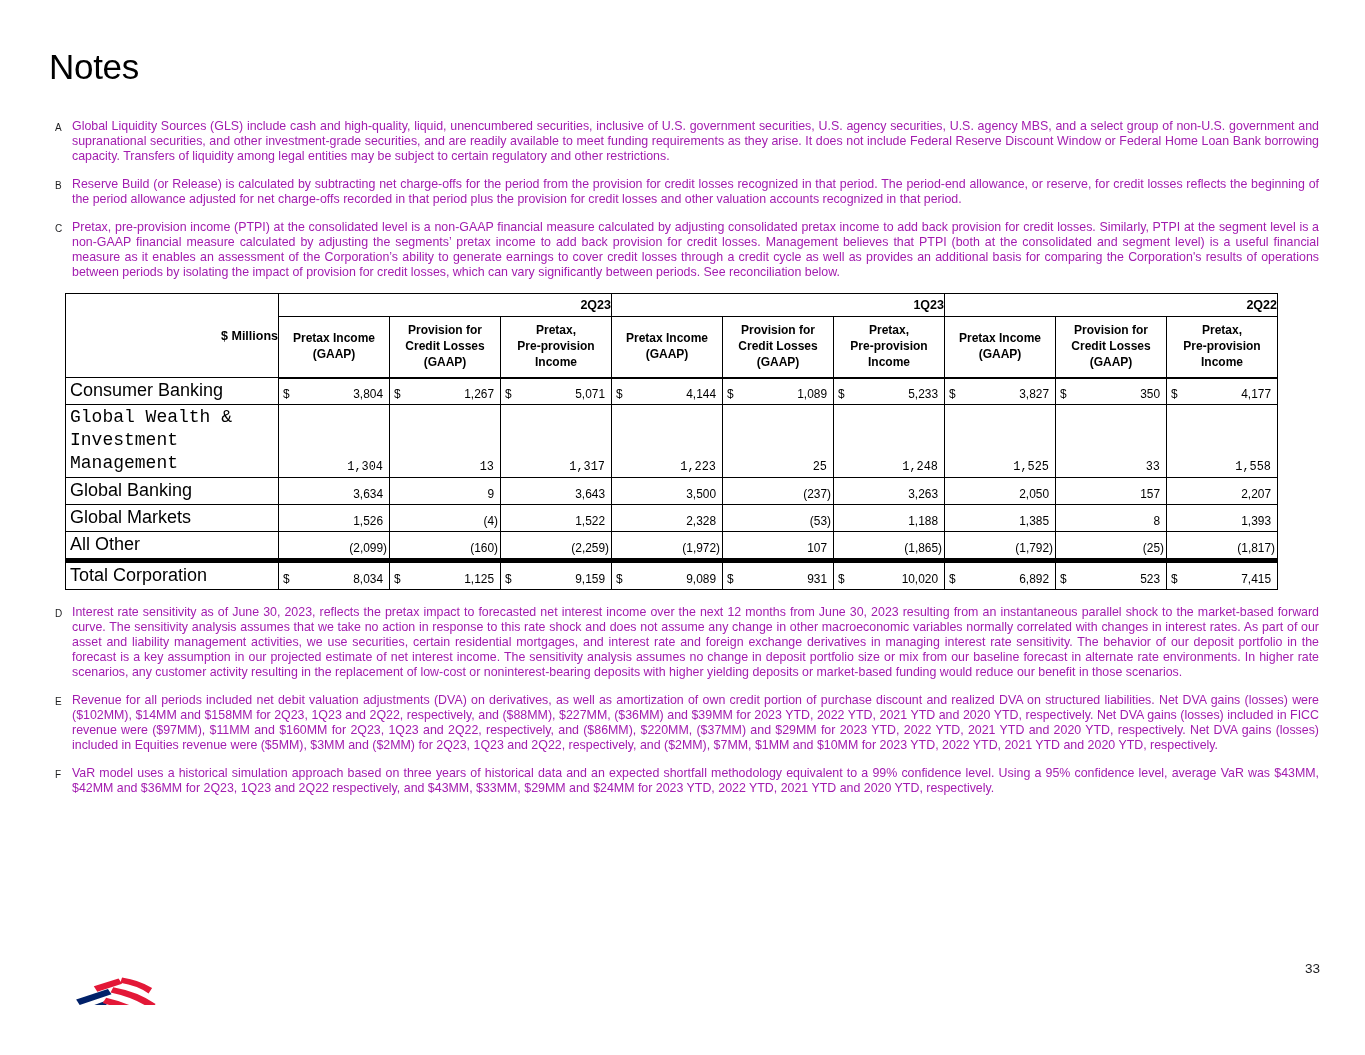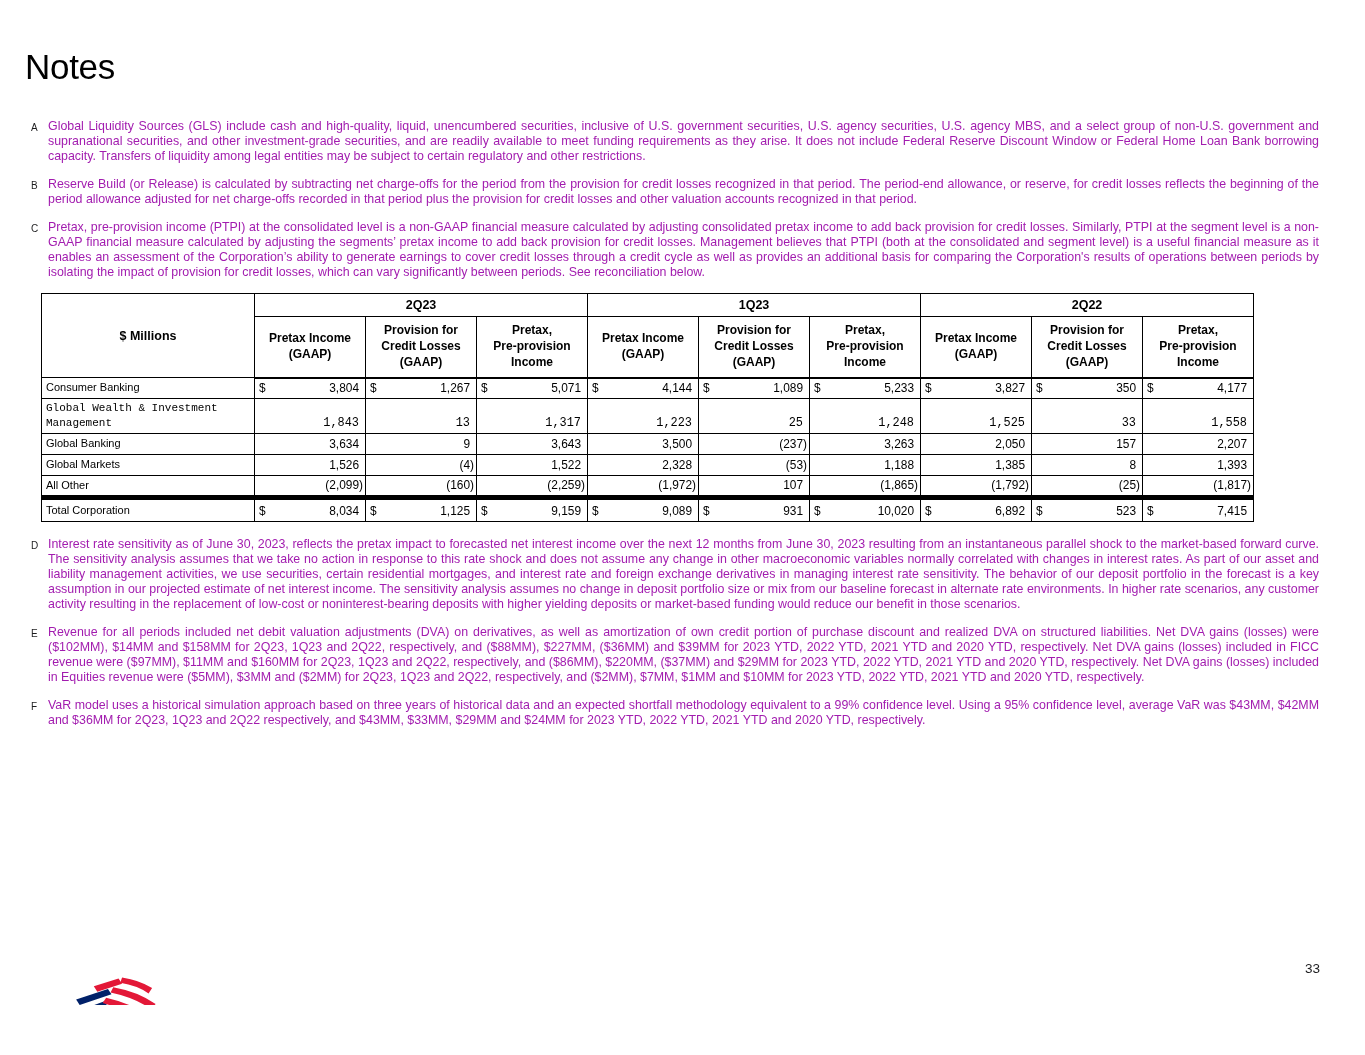--- a/index.html
+++ b/index.html
@@ -1,49 +1,49 @@
 <!DOCTYPE html>
 <html><head>
 <meta charset="utf-8">
 <style>
   * { box-sizing: border-box; }
   html, body { margin: 0; padding: 0; background: #fff; }
   .page {
     width: 1365px; height: 1005px; position: relative; overflow: hidden;
     background: #fff; color: #1d1d1f;
     font-family: "Liberation Sans", "DejaVu Sans", sans-serif;
-    padding: 46px 46px 0 25px;
+    padding: 46px 46px 0 49px;
   }
   .page-title {
     font-size: 35px; font-weight: 500; color: #000;
     margin: 0 0 31px 0; letter-spacing: -0.3px; line-height: 42px;
   }
   .fn { display: flex; margin-bottom: 13px; }
   .fn-letter {
     flex: 0 0 17px; margin-left: 6px; font-size: 10px;
     line-height: 17.3px; color: #1d1d1f;
   }
   .fn-text {
     flex: 1; font-size: 12.4px; line-height: 15px;
     text-align: justify; color: #a21caf;
   }
   
   .recon {
     border-collapse: collapse; table-layout: fixed; width: 1213px;
     margin: 12px 0 15px 16px; color: #000;
   }
   .recon th, .recon td { border: 1px solid #000; }
-  .recon tr.prd th { height: 23px; font-size: 12.5px; font-weight: bold; text-align: center; vertical-align: middle; padding: 0; }
+  .recon tr.prd th { height: 23px; font-size: 12.5px; font-weight: bold; text-align: right; vertical-align: middle; padding: 0; }
   .recon th.corner { vertical-align: bottom; text-align: left; font-size: 12.2px; font-weight: bold; padding: 2px 4px 3px 4px; }
   .recon tr.subh th {
     height: 61px; font-size: 12px; font-weight: bold; text-align: center;
     vertical-align: middle; white-space: pre-line; line-height: 1.32;
     border-bottom: 2px solid #000; padding: 2px;
   }
-  .recon td.lbl { font-size: 11px; padding: 1px 4px 2px 4px; vertical-align: middle; white-space: pre-line; line-height: 1.28; }
+  .recon td.lbl { font-size: 18px; padding: 1px 4px 2px 4px; vertical-align: middle; white-space: pre-line; line-height: 1.28; }
   .recon td.val { font-size: 11.9px; text-align: right; vertical-align: bottom; padding: 2px 6px 3px 4px; }
   .recon td.val .ds { float: left; }
   .recon td.val.neg { padding-right: 2px; }
   .recon tr.seg { height: 21px; }
   .recon tr.tall { height: 35px; font-family: Liberation Mono, monospace; }
   .recon tr.tall td.lbl { vertical-align: middle; }
   .recon tr.gap td { border: none; border-top: 4px solid #000; height: 2px; padding: 0; background: #fff; }
   .recon tr.tot { height: 22px; margin-top: 28px; }
   
   .logo { position: absolute; left: 62px; top: 973px; width: 106px; height: 62px; }
@@ -130,21 +130,21 @@
           <td class="val"><span class="ds">$</span><span class="nm">4,144</span></td>
           <td class="val"><span class="ds">$</span><span class="nm">1,089</span></td>
           <td class="val"><span class="ds">$</span><span class="nm">5,233</span></td>
           <td class="val"><span class="ds">$</span><span class="nm">3,827</span></td>
           <td class="val"><span class="ds">$</span><span class="nm">350</span></td>
           <td class="val"><span class="ds">$</span><span class="nm">4,177</span></td>
         </tr>
         <tr class="seg tall">
           <td class="lbl">Global Wealth &amp; Investment
 Management</td>
-          <td class="val"><span class="nm">1,843</span></td>
+          <td class="val"><span class="nm">1,304</span></td>
           <td class="val"><span class="nm">13</span></td>
           <td class="val"><span class="nm">1,317</span></td>
           <td class="val"><span class="nm">1,223</span></td>
           <td class="val"><span class="nm">25</span></td>
           <td class="val"><span class="nm">1,248</span></td>
           <td class="val"><span class="nm">1,525</span></td>
           <td class="val"><span class="nm">33</span></td>
           <td class="val"><span class="nm">1,558</span></td>
         </tr>
         <tr class="seg">

